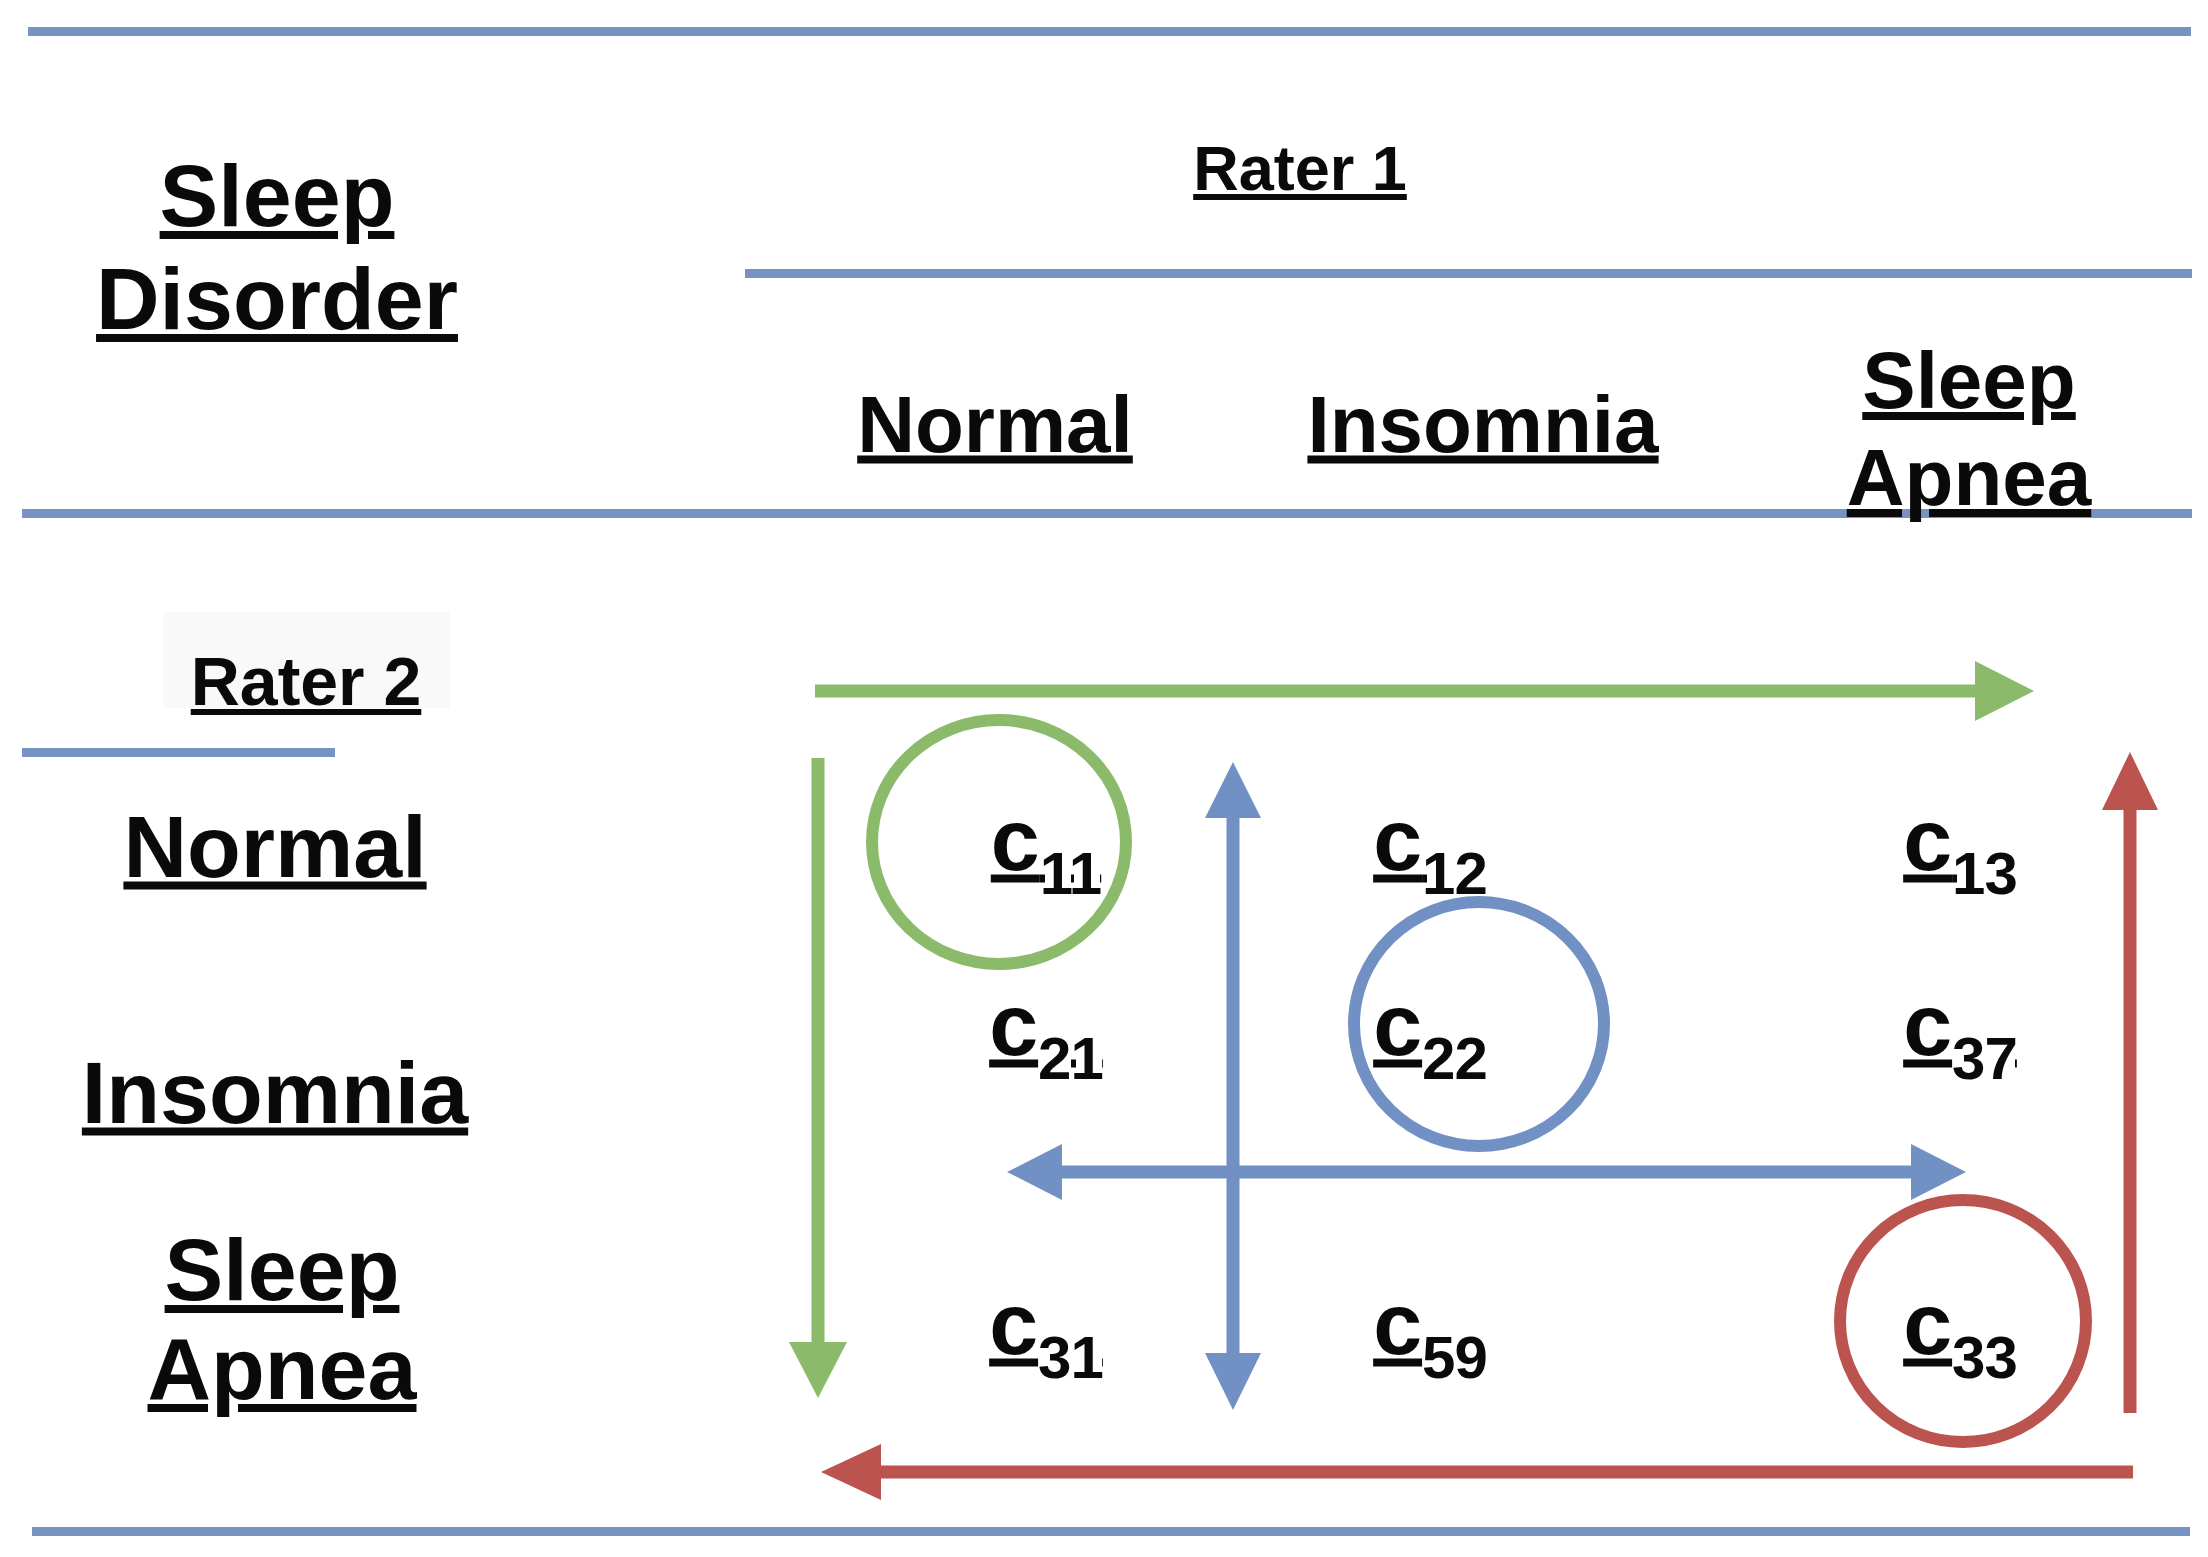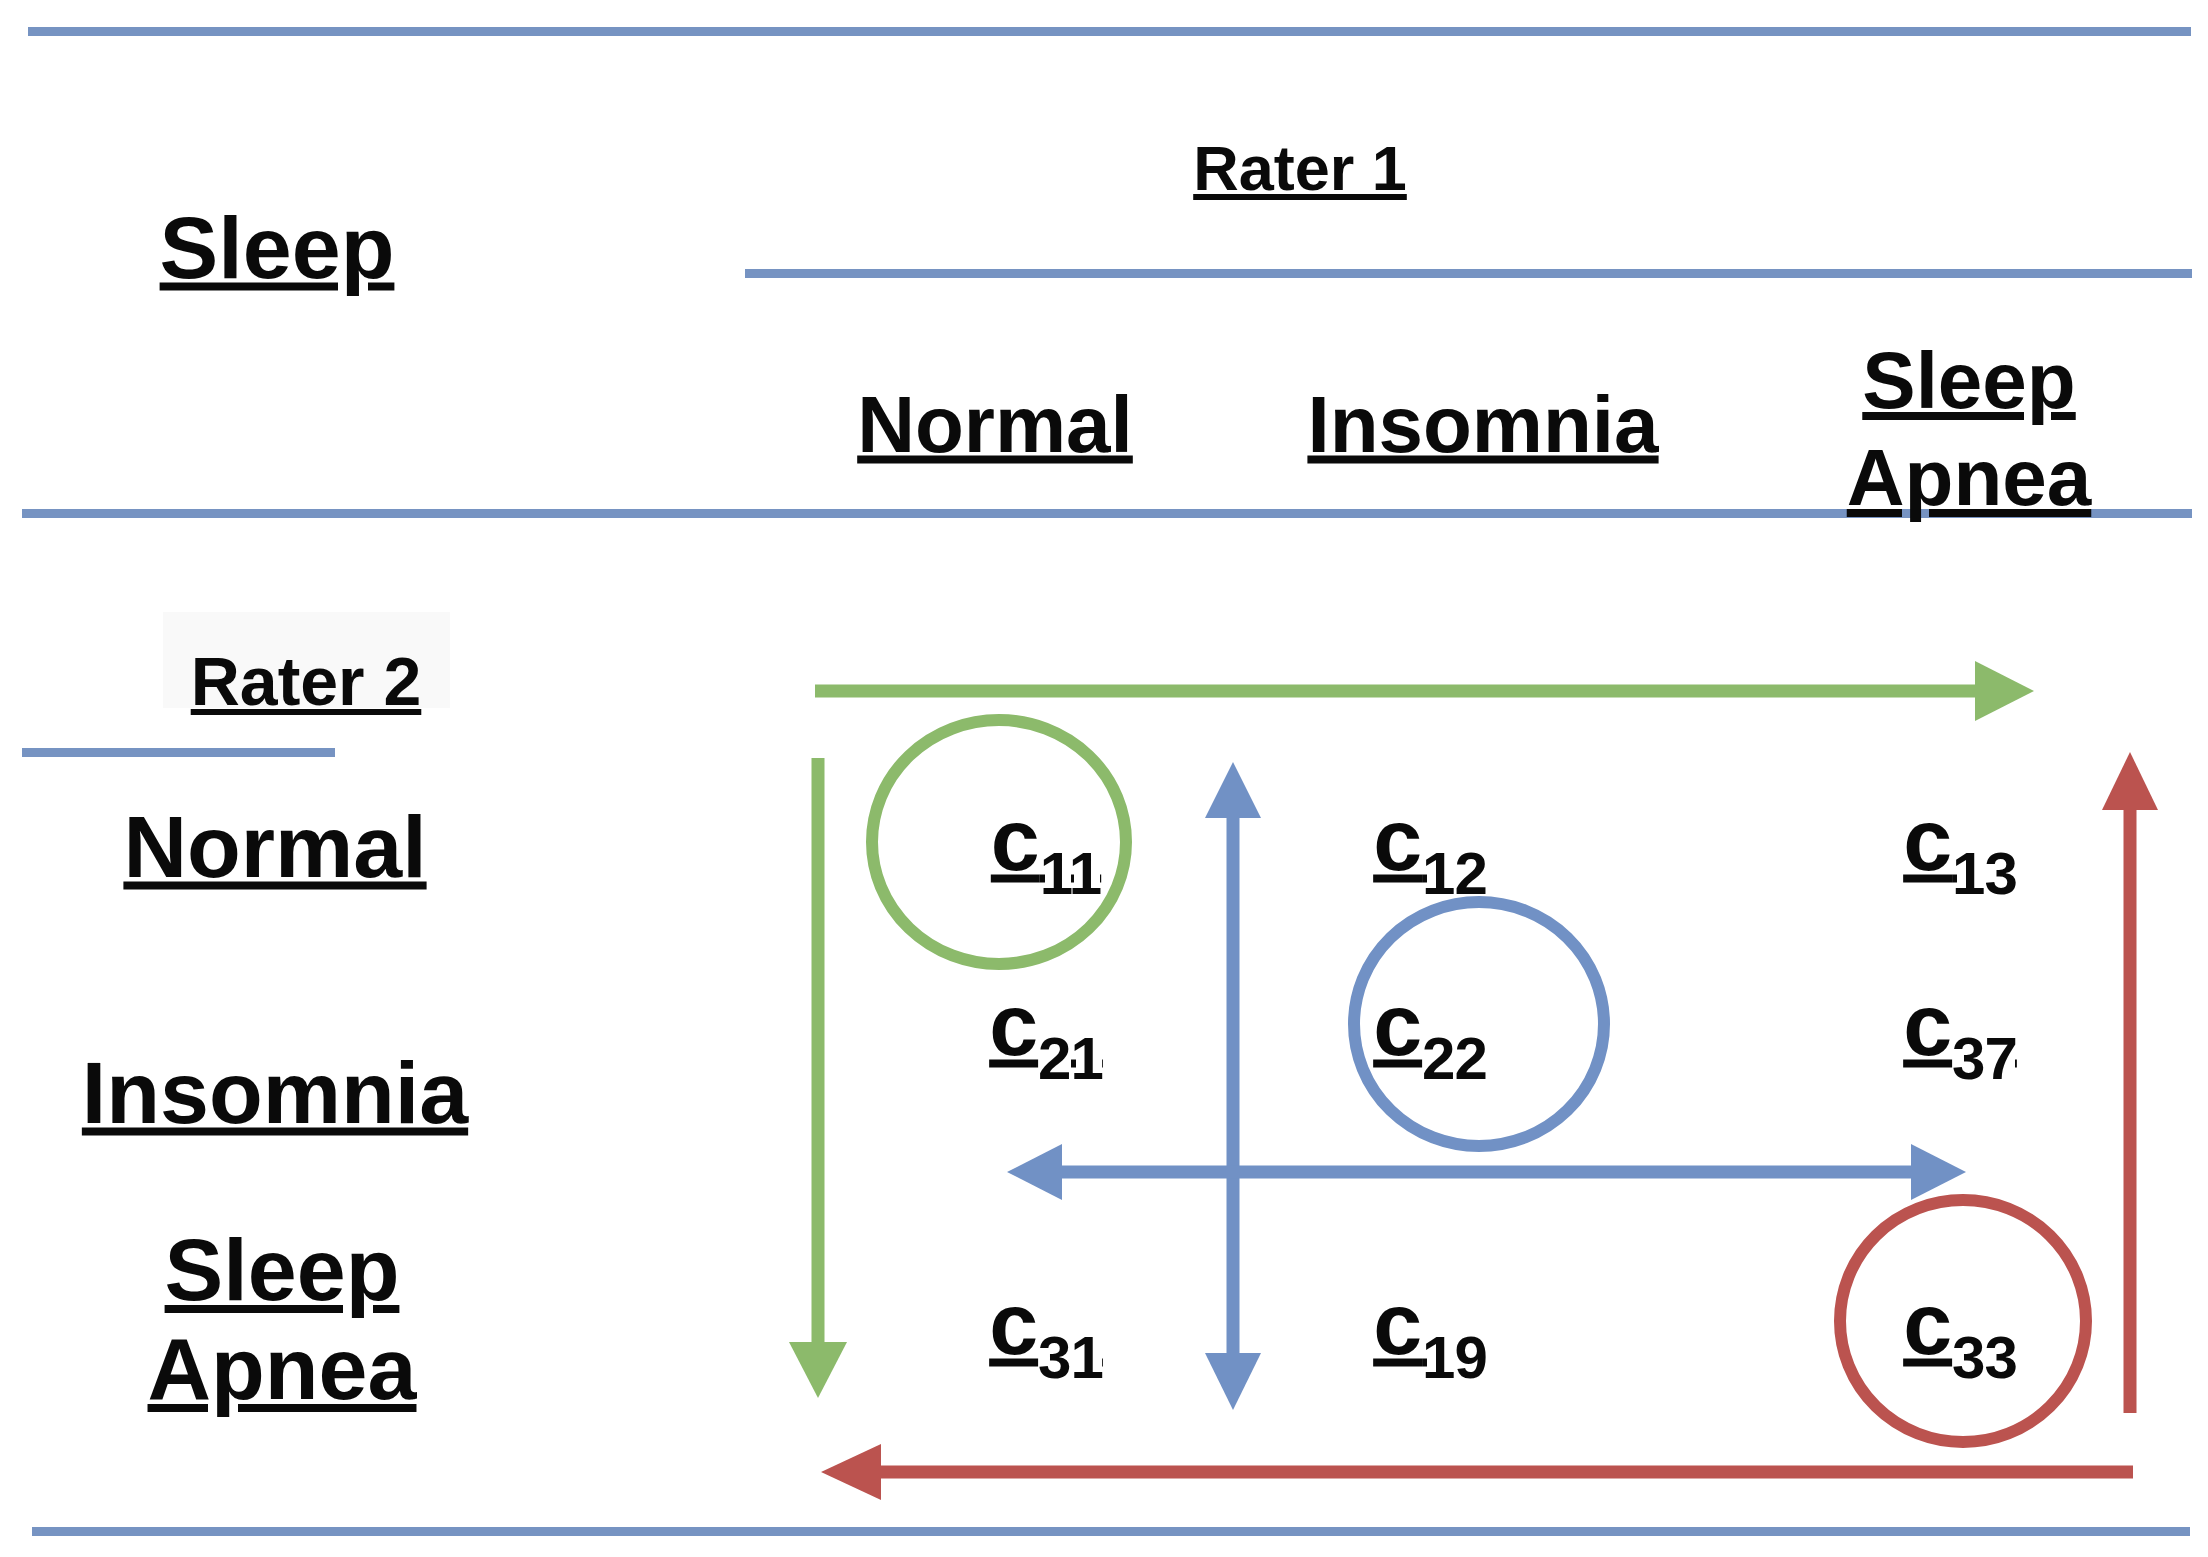--- a/index.html
+++ b/index.html
@@ -49,20 +49,21 @@
 <div class="rule" id="rule-top"></div>
 <div class="rule" id="rule-rater1"></div>
 <div class="rule" id="rule-mid"></div>
 <div class="rule" id="rule-rater2"></div>
 <div class="rule" id="rule-bottom"></div>
 
 <div id="rater2-bg"></div>
 
 <div class="t corner-title">
   <span class="line">Sleep</span>
+  <span class="line">Disorder</span>
 </div>
 <div class="t rater1">Rater 1</div>
 <div class="t rater2">Rater 2</div>
 
 <div class="t col-h col1">
   <span class="line">Normal</span>
 </div>
 <div class="t col-h col2">
   <span class="line">Insomnia</span>
 </div>
@@ -82,21 +83,21 @@
   <span class="line">Apnea</span>
 </div>
 
 <div class="t cell r1 c1"><span>c</span><span class="sub">11</span></div>
 <div class="t cell r1 c2"><span>c</span><span class="sub">12</span></div>
 <div class="t cell r1 c3"><span>c</span><span class="sub">13</span></div>
 <div class="t cell r2 c1"><span>c</span><span class="sub">21</span></div>
 <div class="t cell r2 c2"><span>c</span><span class="sub">22</span></div>
 <div class="t cell r2 c3"><span>c</span><span class="sub">37</span></div>
 <div class="t cell r3 c1"><span>c</span><span class="sub">31</span></div>
-<div class="t cell r3 c2"><span>c</span><span class="sub">19</span></div>
+<div class="t cell r3 c2"><span>c</span><span class="sub">59</span></div>
 <div class="t cell r3 c3"><span>c</span><span class="sub">33</span></div>
 
 <svg id="overlay" viewBox="0 0 2208 1557" xmlns="http://www.w3.org/2000/svg">
   <g>
     <line class="sg" x1="815" y1="691" x2="1980" y2="691"></line>
     <polygon class="fg" points="1975,661 2034,691 1975,721"></polygon>
   </g>
   <g>
     <line class="sg" x1="818" y1="758" x2="818" y2="1346"></line>
     <polygon class="fg" points="789,1342 847,1342 818,1398"></polygon>

